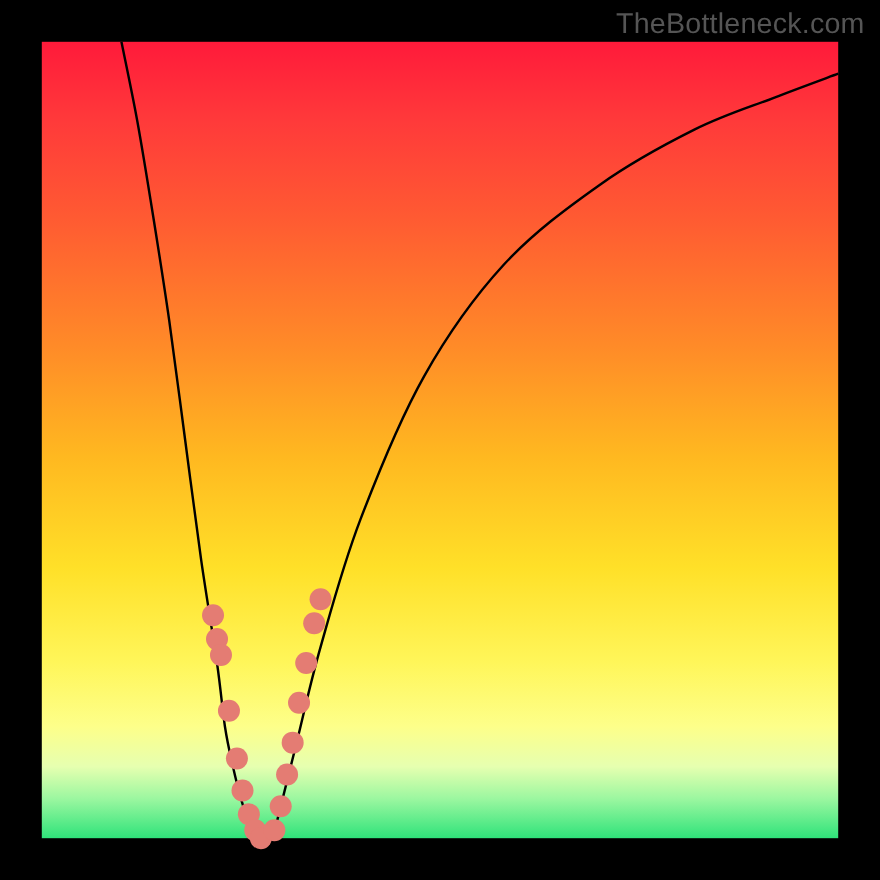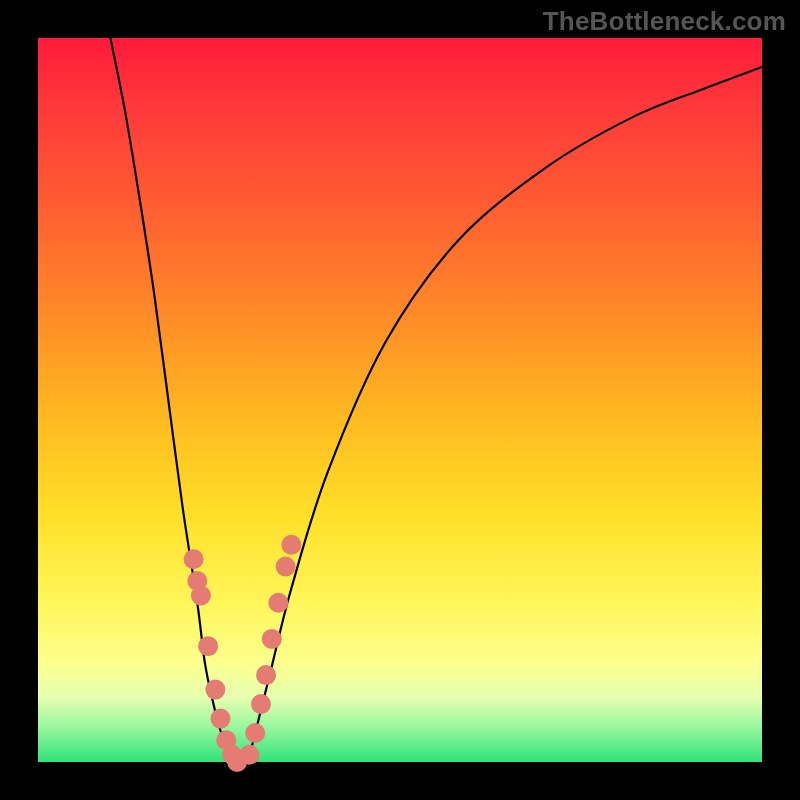--- a/index.html
+++ b/index.html
@@ -37,21 +37,21 @@
       #9cf7a0 95%,
       #2fe37a 100%);
   }
   .watermark {
     position: absolute;
     top: 6px;
     right: 14px;
     color: #555;
     font-size: 26px;
     letter-spacing: 0.2px;
-    font-weight: 700;
+    font-weight: 400;
     user-select: none;
   }
   svg.curves {
     position: absolute;
     left: 0;
     top: 0;
     width: 724px;
     height: 724px;
     overflow: visible;
   }

